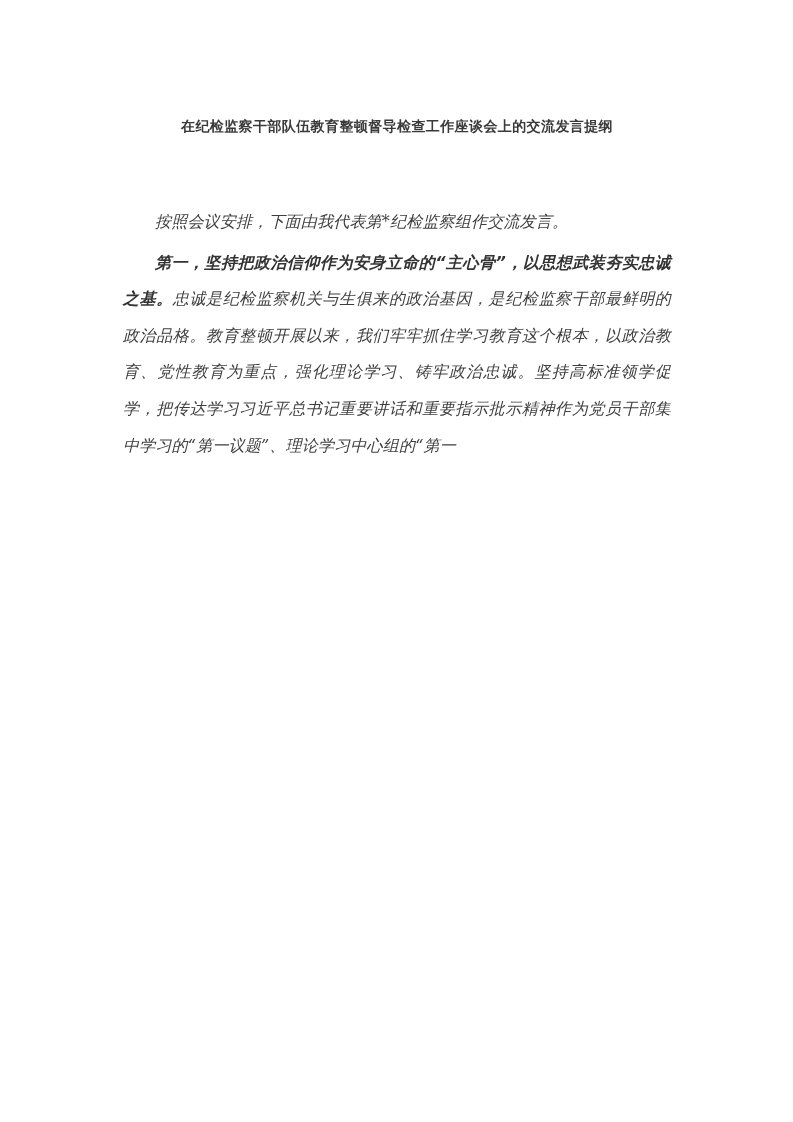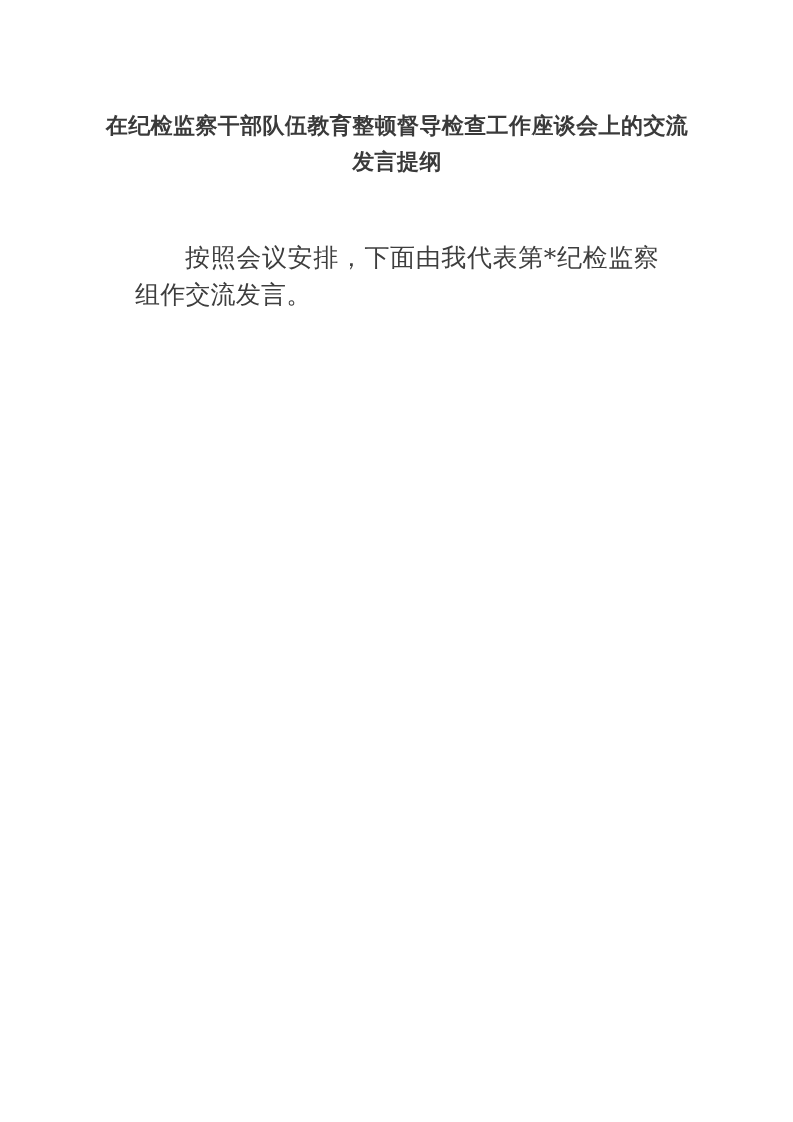--- a/index.html
+++ b/index.html
@@ -17,51 +17,55 @@
     }
     .page {
       position: absolute;
       left: 119px;
       top: 108px;
       width: 556px;
     }
     .title {
       font-family: "DejaVu Sans", "Liberation Sans", sans-serif;
       font-weight: bold;
-      font-size: 22px;
+      font-size: 14px;
       line-height: 36px;
       text-align: center;
       color: #3a3a3a;
       letter-spacing: 0.4px;
       margin: 0 -14px 0 -14px;
     }
     .body {
       margin-top: 60px;
     }
     .para {
-      font-size: 25px;
+      font-size: 16px;
       line-height: 36.6px;
       text-indent: 2em;
       text-align: justify;
       text-align-last: left;
       letter-spacing: 0.2px;
-      margin: 16px;
+      margin: 4px;
       color: #3e3e3e;
       font-weight: 300;
+      font-style: italic;
     }
     .para .strong {
       font-family: "DejaVu Sans", "Liberation Sans", sans-serif;
       font-weight: bold;
       color: #333333;
     }
   </style>
 </head>
 <body>
 
 <div class="page">
   <h1 class="title">在纪检监察干部队伍教育整顿督导检查工作座谈会上的交流发言提纲</h1>
 
   <div class="body">
     <p class="para">
       <span>按照会议安排，下面由我代表第*纪检监察组作交流发言。</span>
     </p>
+    <p class="para">
+      <span class="strong">第一，坚持把政治信仰作为安身立命的“主心骨”，以思想武装夯实忠诚之基。</span><span>忠诚是纪检监察机关与生俱来的政治基因，是纪检监察干部最鲜明的政治品格。教育整顿开展以来，我们牢牢抓住学习教育这个根本，以政治教育、党性教育为重点，强化理论学习、铸牢政治忠诚。坚持高标准领学促学，把传达学习习近平总书记重要讲话和重要指示批示精神作为党员干部集中学习的“第一议题”、理论学习中心组的“第一</span>
+    </p>
   </div>
 </div>
 
 </body></html>

